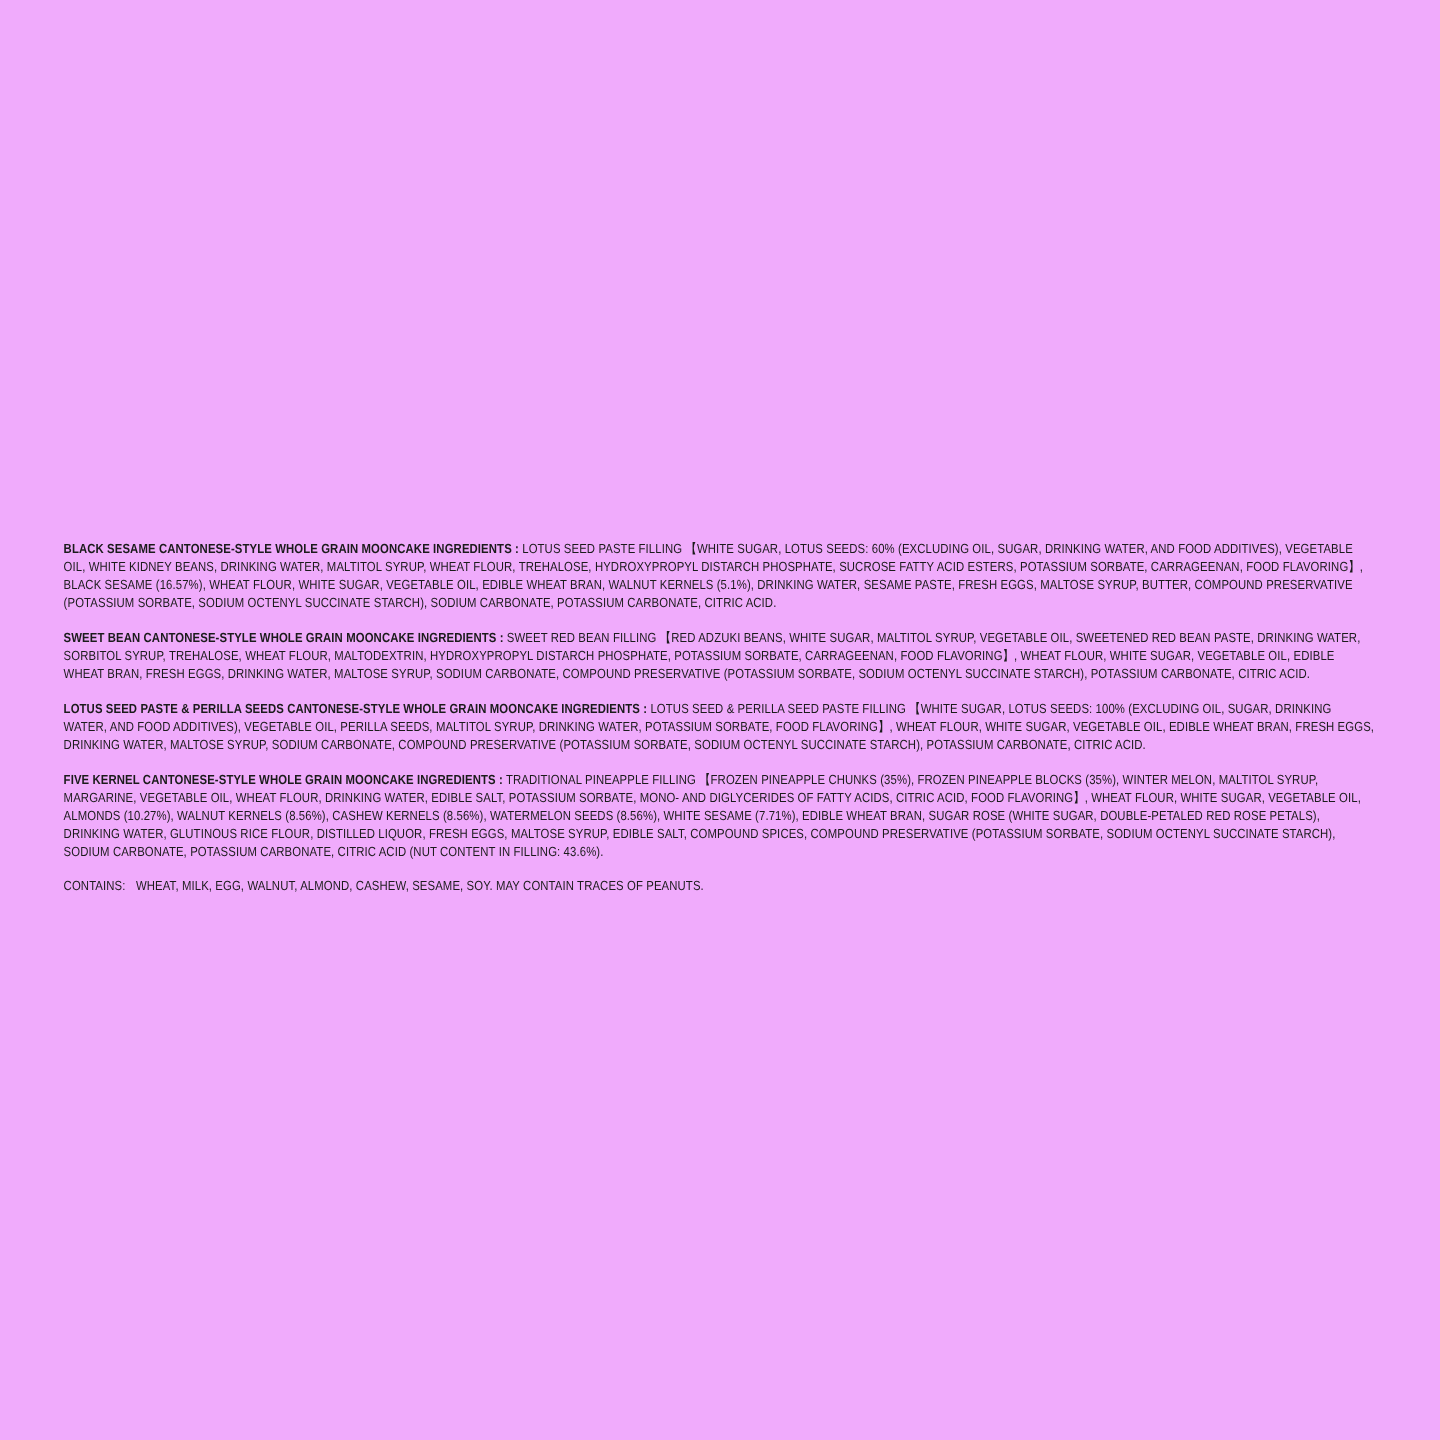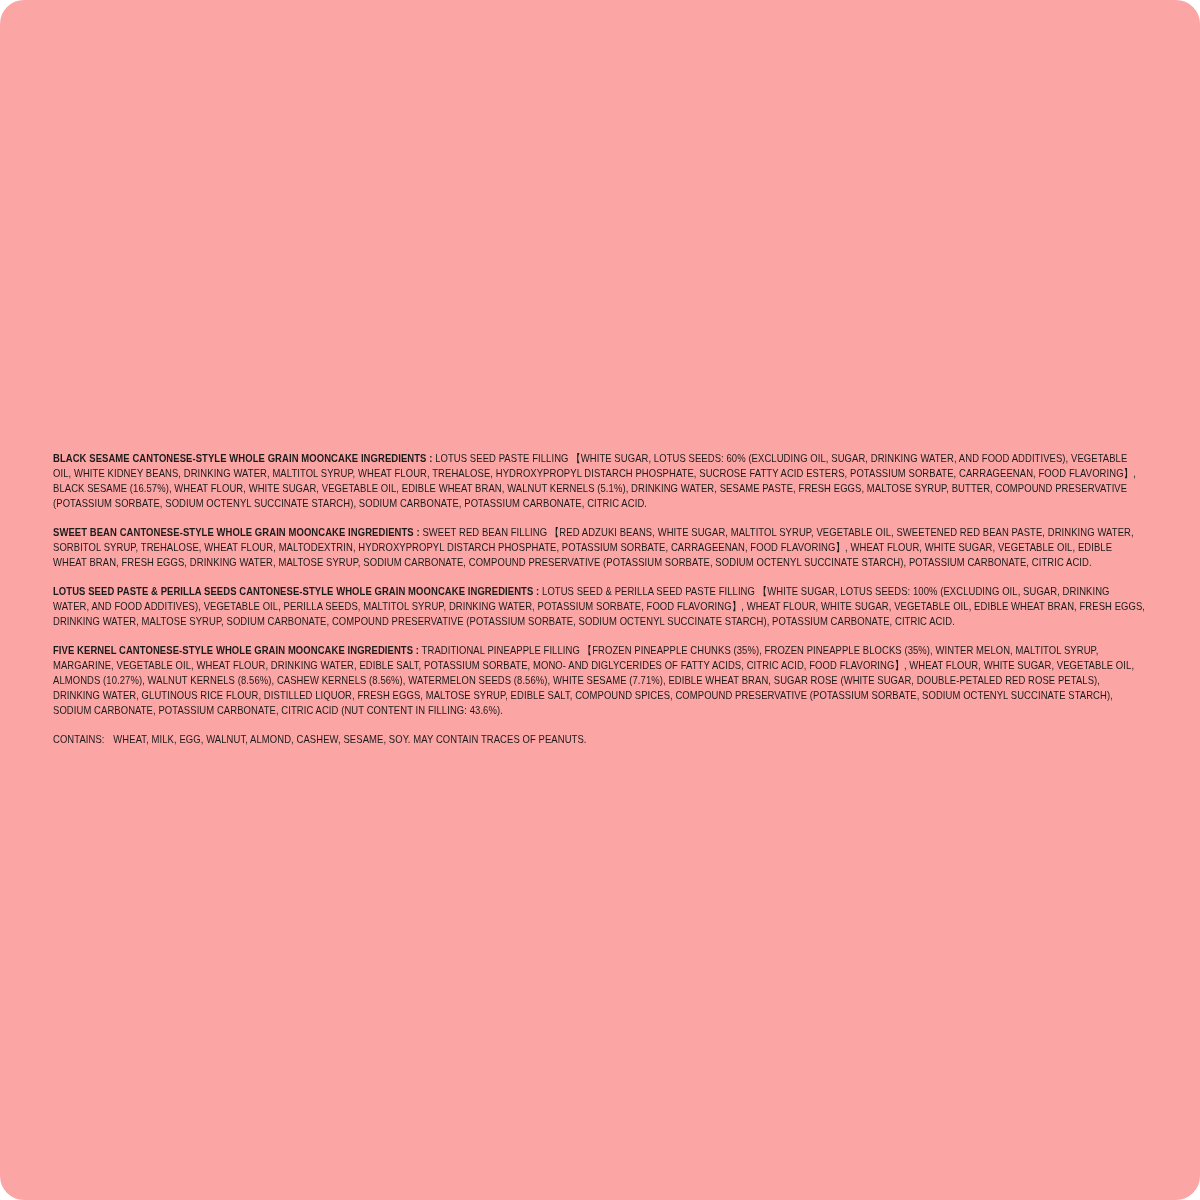--- a/index.html
+++ b/index.html
@@ -9,22 +9,21 @@
   }
   body {
     width: 1200px;
     height: 1200px;
     position: relative;
     overflow: hidden;
   }
   .label-sheet {
     position: absolute;
     inset: 0;
-    background: #fca5a5;
-    border-radius: 24px;
+    background: #f0abfc;
   }
   
   .textblock {
     position: absolute;
     left: 53px;
     top: 451px;
     width: 1272px;
     transform: scaleX(0.86);
     transform-origin: 0 0;
     font-family: "Liberation Sans", "DejaVu Sans", sans-serif;

